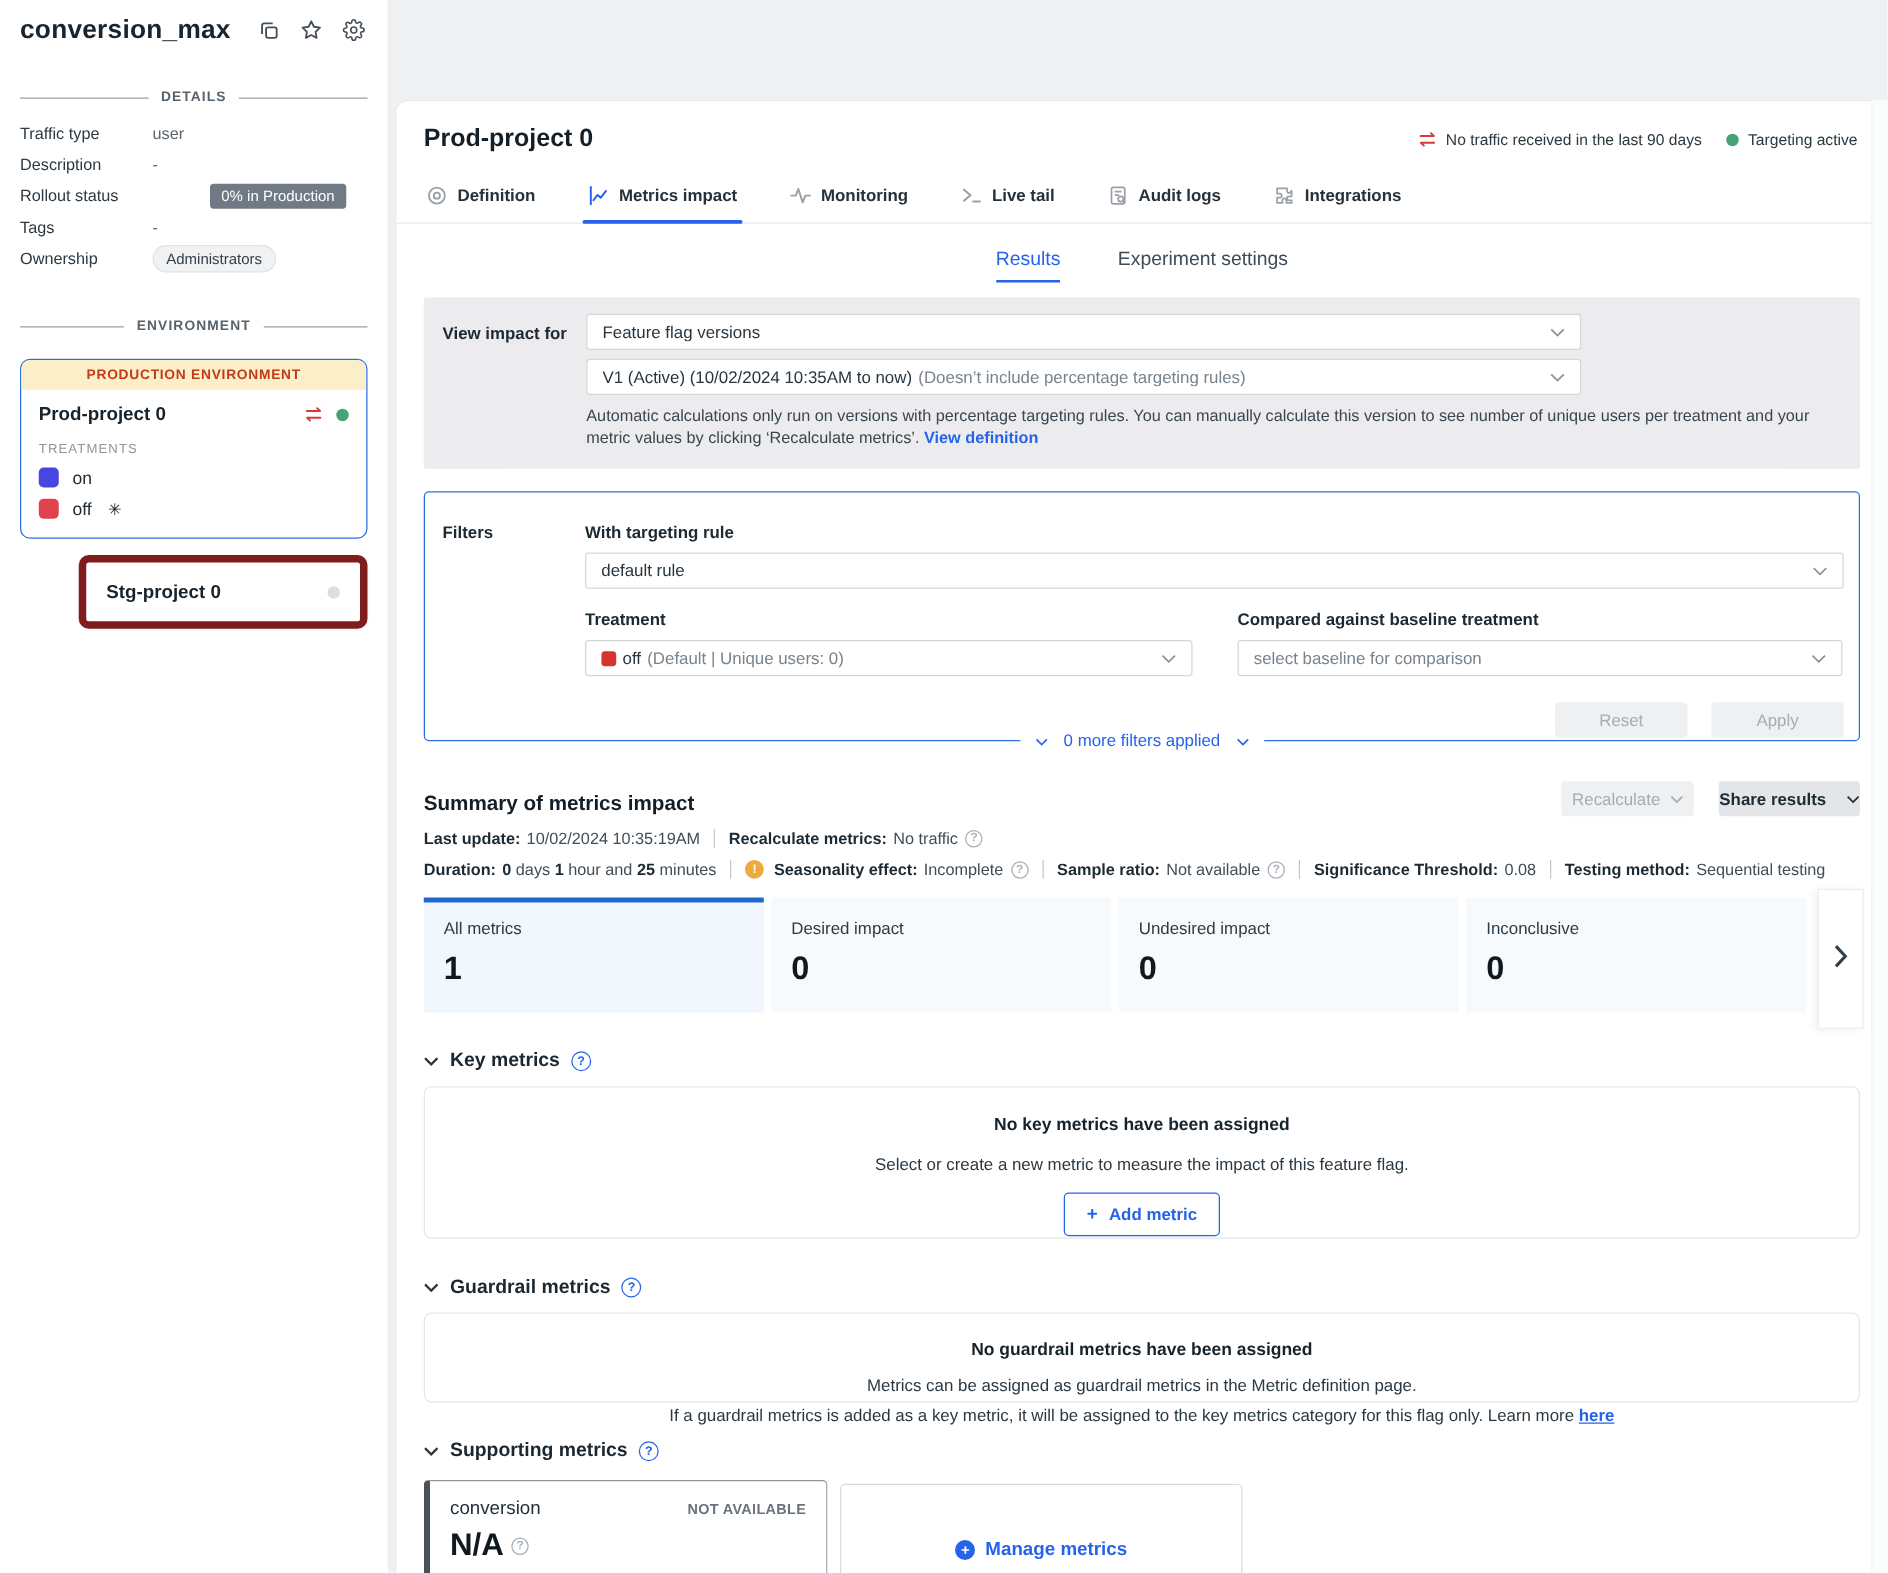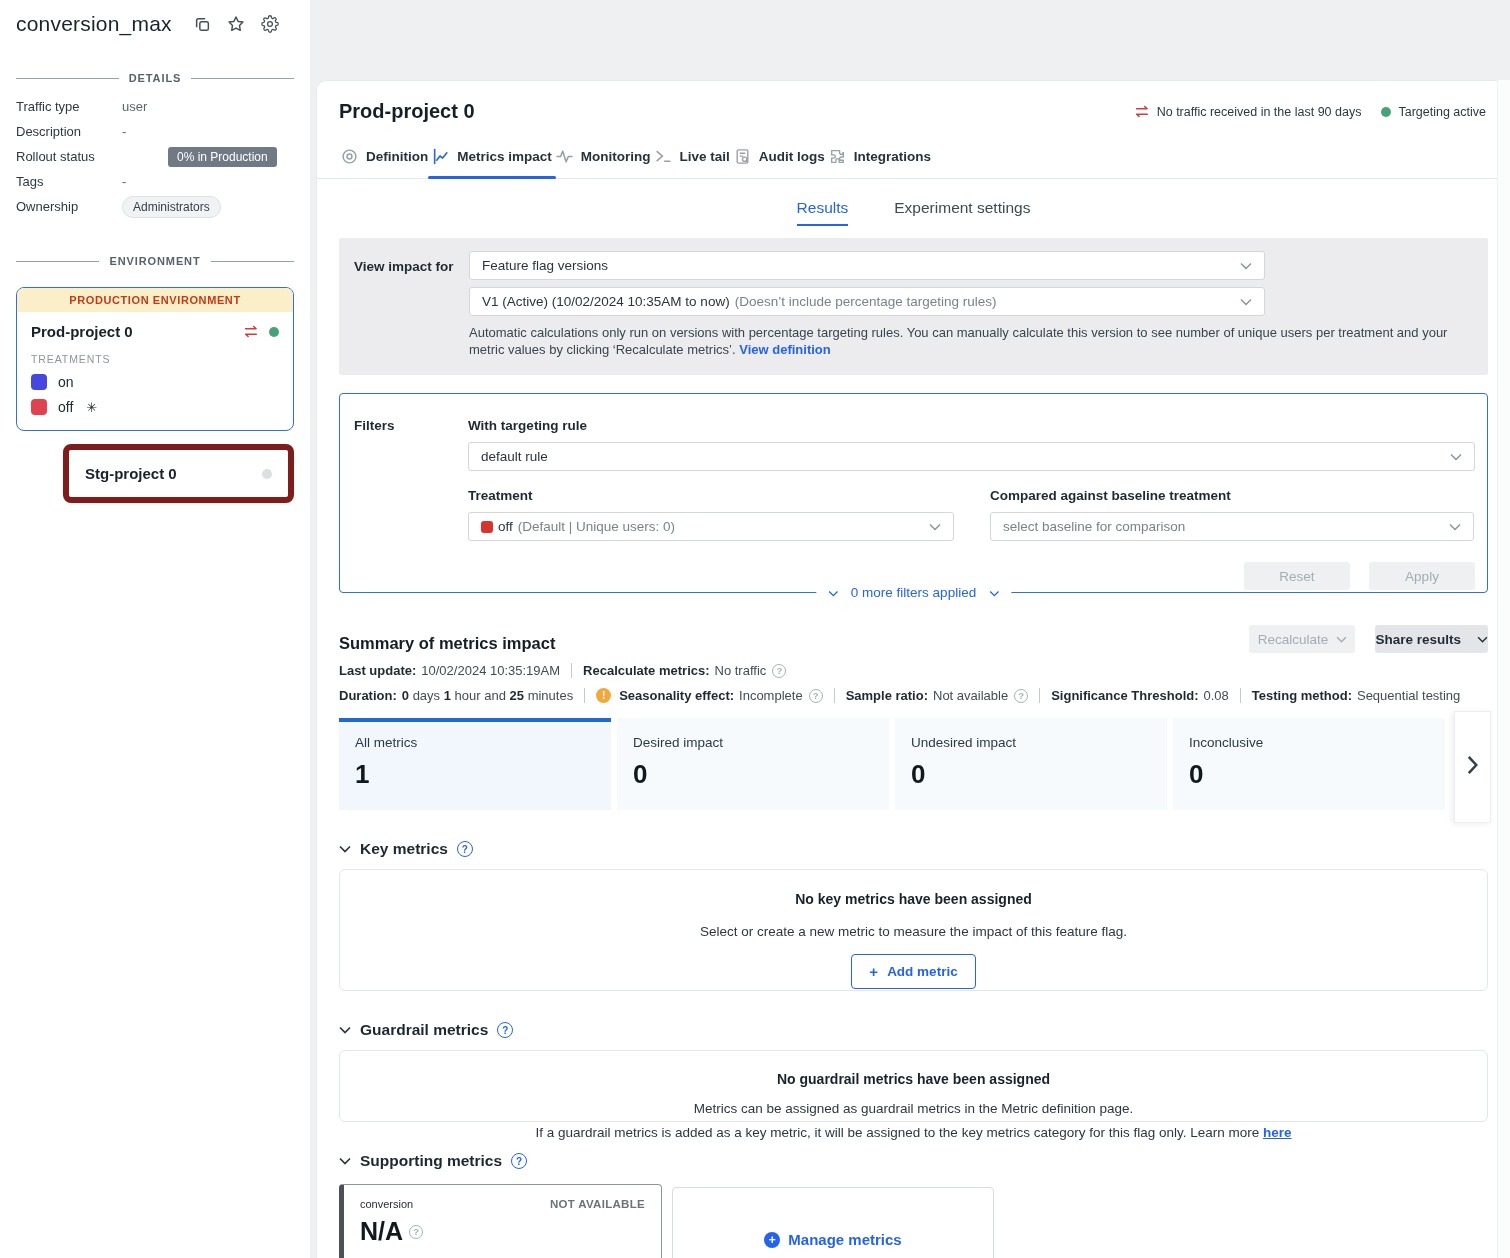--- a/index.html
+++ b/index.html
@@ -2,21 +2,21 @@
 <html><head>
 <meta charset="utf-8">
 <style>
   * { margin:0; padding:0; box-sizing:border-box; }
   html,body { width:1510px; height:1258px; overflow:hidden; background:#fff;
     font-family:"Liberation Sans", sans-serif; color:#2a3740; }
 
   
   .sidebar { position:fixed; left:0; top:0; width:310px; height:100%; background:#fff; padding:12px 16px; z-index:2; }
   .flag-title-row { display:flex; align-items:center; gap:16px; padding-left:0; }
-  .flag-title { font-size:21px; font-weight:normal; color:#19242d; letter-spacing:.2px; margin-right:6px; }
+  .flag-title { font-size:21px; font-weight:bold; color:#19242d; letter-spacing:.2px; margin-right:6px; }
   .icon-btn { color:#454f58; display:inline-flex; cursor:pointer; }
 
   .section-head { display:flex; align-items:center; gap:10px; margin:36px 0 10px;
     color:#57626b; font-size:11px; font-weight:bold; letter-spacing:.9px; }
   .section-head::before, .section-head::after { content:""; flex:1; height:1px; background:#99a1a8; }
 
   .detail-row { display:flex; align-items:center; min-height:25px; font-size:13px; }
   .detail-label { width:106px; color:#2c3943; }
   .detail-value { color:#5a6670; }
   .badge { background:#6f7a84; color:#fff; font-size:12px; padding:3px 9px; border-radius:3px;margin-left:46px; }
@@ -44,21 +44,21 @@
   .main { position:fixed; left:310px; top:0; right:0; bottom:0; background:#eef0f2; }
   .main-card { position:absolute; left:6px; top:80px; right:0; bottom:-4px; background:#fff;
     border:1px solid #e7eaec; border-right:none; border-bottom:none; border-radius:10px 0 0 0; overflow:hidden; }
   .scroll-track { position:absolute; right:0; top:80px; bottom:0; width:13px; background:#fbfcfc; border-left:1px solid #eff1f2; z-index:5; }
 
   .card-header { display:flex; align-items:center; padding:19px 24px 10px 22px; }
   .page-title { font-size:20px; font-weight:bold; color:#141f28; flex:1; }
   .status-group { display:flex; align-items:center; gap:20px; font-size:12.5px; color:#2b3942; }
   .status-item { display:flex; align-items:center; gap:7px; }
 
-  .tabbar { display:flex; padding:0 22px; border-bottom:1px solid #e4e7e9; margin-top:6px; }
+  .tabbar { display:flex; gap:38px; padding:0 22px; border-bottom:1px solid #e4e7e9; margin-top:6px; }
   .tab { display:flex; align-items:center; gap:8px; padding:9px 2px 13px; font-size:13.5px; font-weight:bold; color:#25323c; position:relative; cursor:pointer; }
   .tab .ticon { color:#99a1a8; display:inline-flex; }
   .tab.active .ticon { color:#2563eb; }
   .tab.active::after { content:""; position:absolute; left:-2px; right:-2px; bottom:-1px; height:3px; background:#2563eb; border-radius:2px; }
 
   .content { padding:0 22px; }
 
   .subtabs { display:flex; justify-content:center; gap:46px; margin:20px 0 12px; font-size:15.5px; }
   .subtab { color:#3e4b56; padding-bottom:7px; cursor:pointer; }
   .subtab.active { color:#2563eb; border-bottom:2px solid #2563eb; }
@@ -121,21 +121,21 @@
   .empty-title { font-size:14px; font-weight:bold; color:#17232c; }
   .empty-text { font-size:13.5px; color:#2b3842; margin-top:17px; }
   .empty-text2 { font-size:13.5px; color:#2b3842; margin-top:9px; }
   .add-btn { display:inline-flex; align-items:center; gap:9px; border:1px solid #2563eb; color:#2563eb; border-radius:4px; padding:8px 17px; font-size:13.5px; font-weight:bold; background:#fff; margin-top:15px; cursor:pointer; font-family:inherit; }
   .plus-glyph::before { content:"+"; font-size:15px; font-weight:bold; }
   .here-link { color:#2563eb; text-decoration:underline; font-weight:bold; cursor:pointer;text-align:right; }
 
   .supporting-row { display:flex; gap:10px; margin-top:14px; align-items:flex-start; }
   .metric-card { width:323px; height:110px; border:1px solid #8e969c; border-left:5px solid #4a5158; border-radius:4px; padding:13px 16px; background:#fff; cursor:pointer; }
   .metric-card-top { display:flex; align-items:baseline; justify-content:space-between; }
-  .metric-name { font-size:11px; color:#242f38; }
+  .metric-name { font-size:15px; color:#242f38; }
   .metric-status { font-size:11.5px; font-weight:bold; color:#6a737b; letter-spacing:.3px; }
   .metric-value-row { display:flex; align-items:center; margin-top:7px; }
   .metric-value { font-size:25px; font-weight:bold; color:#10191f; }
   .manage-card { width:322px; height:105px; border:1px solid #d9dcdf; border-radius:4px; display:flex; align-items:center; justify-content:center; margin-top:3px; background:#fff; }
   .manage-btn { color:#2563eb; font-weight:bold; font-size:15px; display:flex; align-items:center; gap:8px; background:none; border:none; cursor:pointer; font-family:inherit; }
   .plus-circle { width:16px; height:16px; border-radius:50%; background:#2563eb; color:#fff; font-size:12px; font-weight:bold; display:inline-flex; align-items:center; justify-content:center; }
   .plus-circle::before { content:"+"; }
 </style>
 </head>
 <body>

